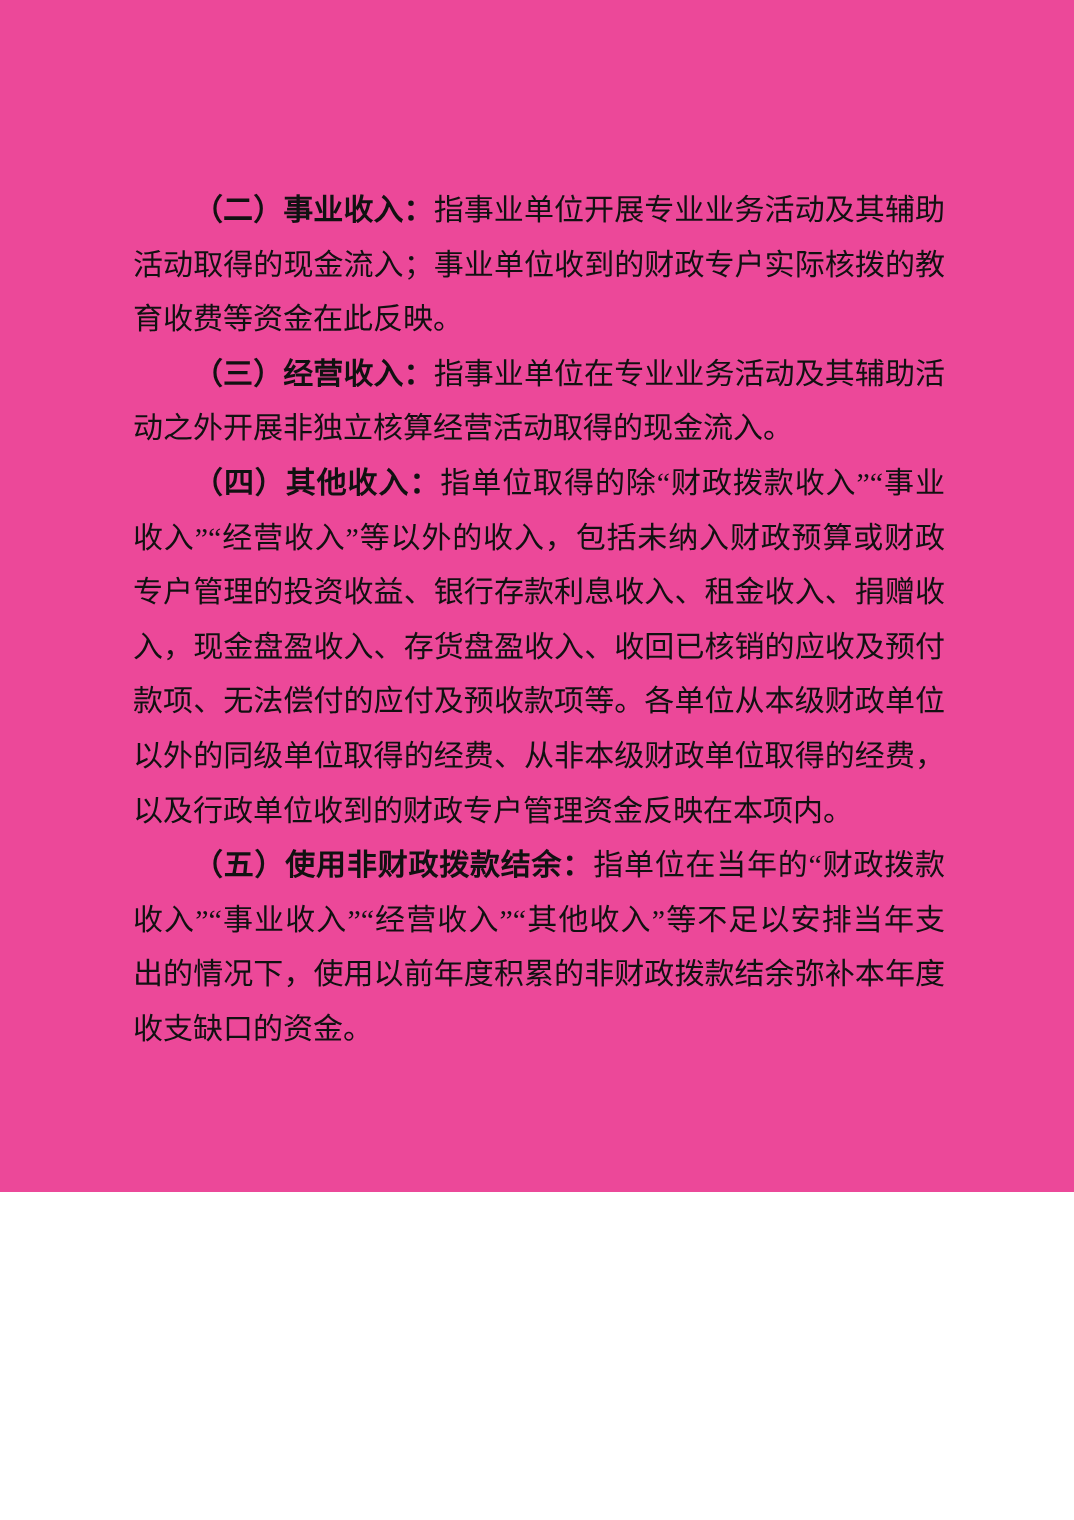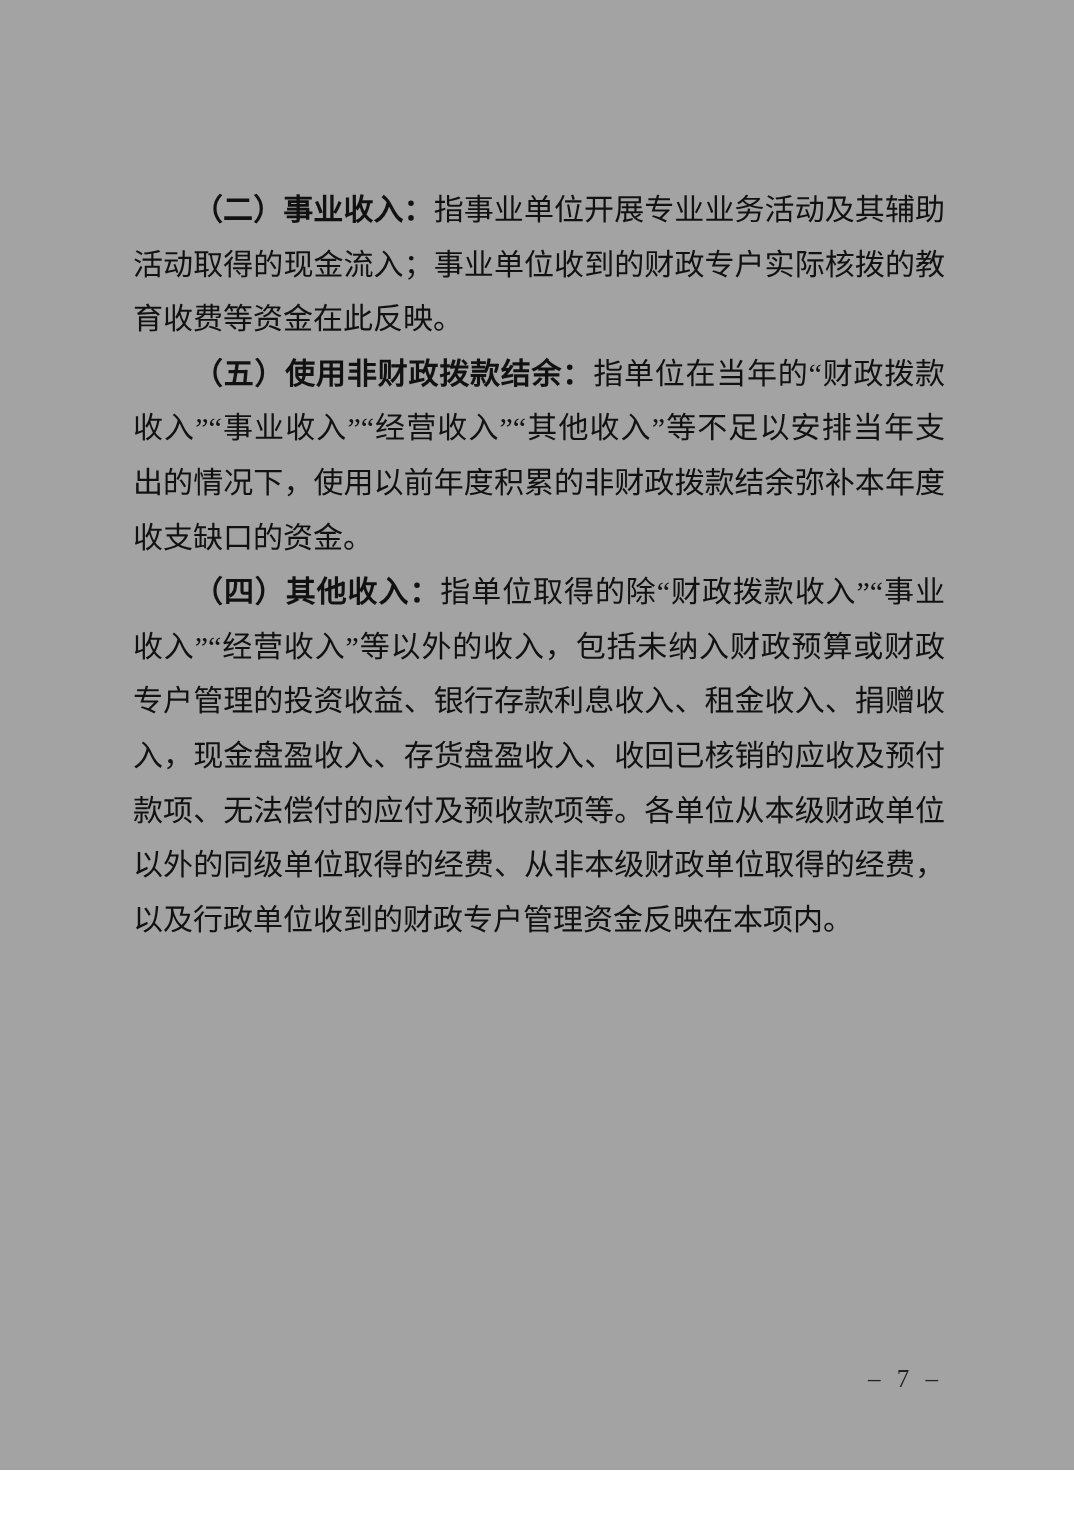--- a/index.html
+++ b/index.html
@@ -3,23 +3,23 @@
 <meta charset="utf-8">
 <style>
   html, body {
     margin: 0;
     padding: 0;
     background: #ffffff;
   }
   .page {
     position: relative;
     width: 1074px;
-    height: 1470px;
+    height: 1192px;
     margin: 0 auto;
-    background: #a3a3a3;
+    background: #ec4899;
     overflow: hidden;
     font-family: "Liberation Serif", "DejaVu Serif", serif;
     color: #111111;
   }
   .text-block {
     position: absolute;
     left: 133px;
     top: 183px;
     width: 812px;
   }
@@ -46,20 +46,21 @@
     color: #222222;
     font-family: "Liberation Serif", "DejaVu Serif", serif;
   }
 </style>
 </head>
 <body>
 
 <div class="page">
   <main class="text-block">
     <p><span class="lead">（二）事业收入：</span><span class="body">指事业单位开展专业业务活动及其辅助活动取得的现金流入；事业单位收到的财政专户实际核拨的教育收费等资金在此反映。</span></p>
+    <p><span class="lead">（三）经营收入：</span><span class="body">指事业单位在专业业务活动及其辅助活动之外开展非独立核算经营活动取得的现金流入。</span></p>
+    <p><span class="lead">（四）其他收入：</span><span class="body">指单位取得的除“财政拨款收入”“事业收入”“经营收入”等以外的收入，包括未纳入财政预算或财政专户管理的投资收益、银行存款利息收入、租金收入、捐赠收入，现金盘盈收入、存货盘盈收入、收回已核销的应收及预付款项、无法偿付的应付及预收款项等。各单位从本级财政单位以外的同级单位取得的经费、从非本级财政单位取得的经费，以及行政单位收到的财政专户管理资金反映在本项内。</span></p>
     <p><span class="lead">（五）使用非财政拨款结余：</span><span class="body">指单位在当年的“财政拨款收入”“事业收入”“经营收入”“其他收入”等不足以安排当年支出的情况下，使用以前年度积累的非财政拨款结余弥补本年度收支缺口的资金。</span></p>
-    <p><span class="lead">（四）其他收入：</span><span class="body">指单位取得的除“财政拨款收入”“事业收入”“经营收入”等以外的收入，包括未纳入财政预算或财政专户管理的投资收益、银行存款利息收入、租金收入、捐赠收入，现金盘盈收入、存货盘盈收入、收回已核销的应收及预付款项、无法偿付的应付及预收款项等。各单位从本级财政单位以外的同级单位取得的经费、从非本级财政单位取得的经费，以及行政单位收到的财政专户管理资金反映在本项内。</span></p>
   </main>
 
   <footer>
     <span class="page-number">– 7 –</span>
   </footer>
 </div>
 
 </body></html>

